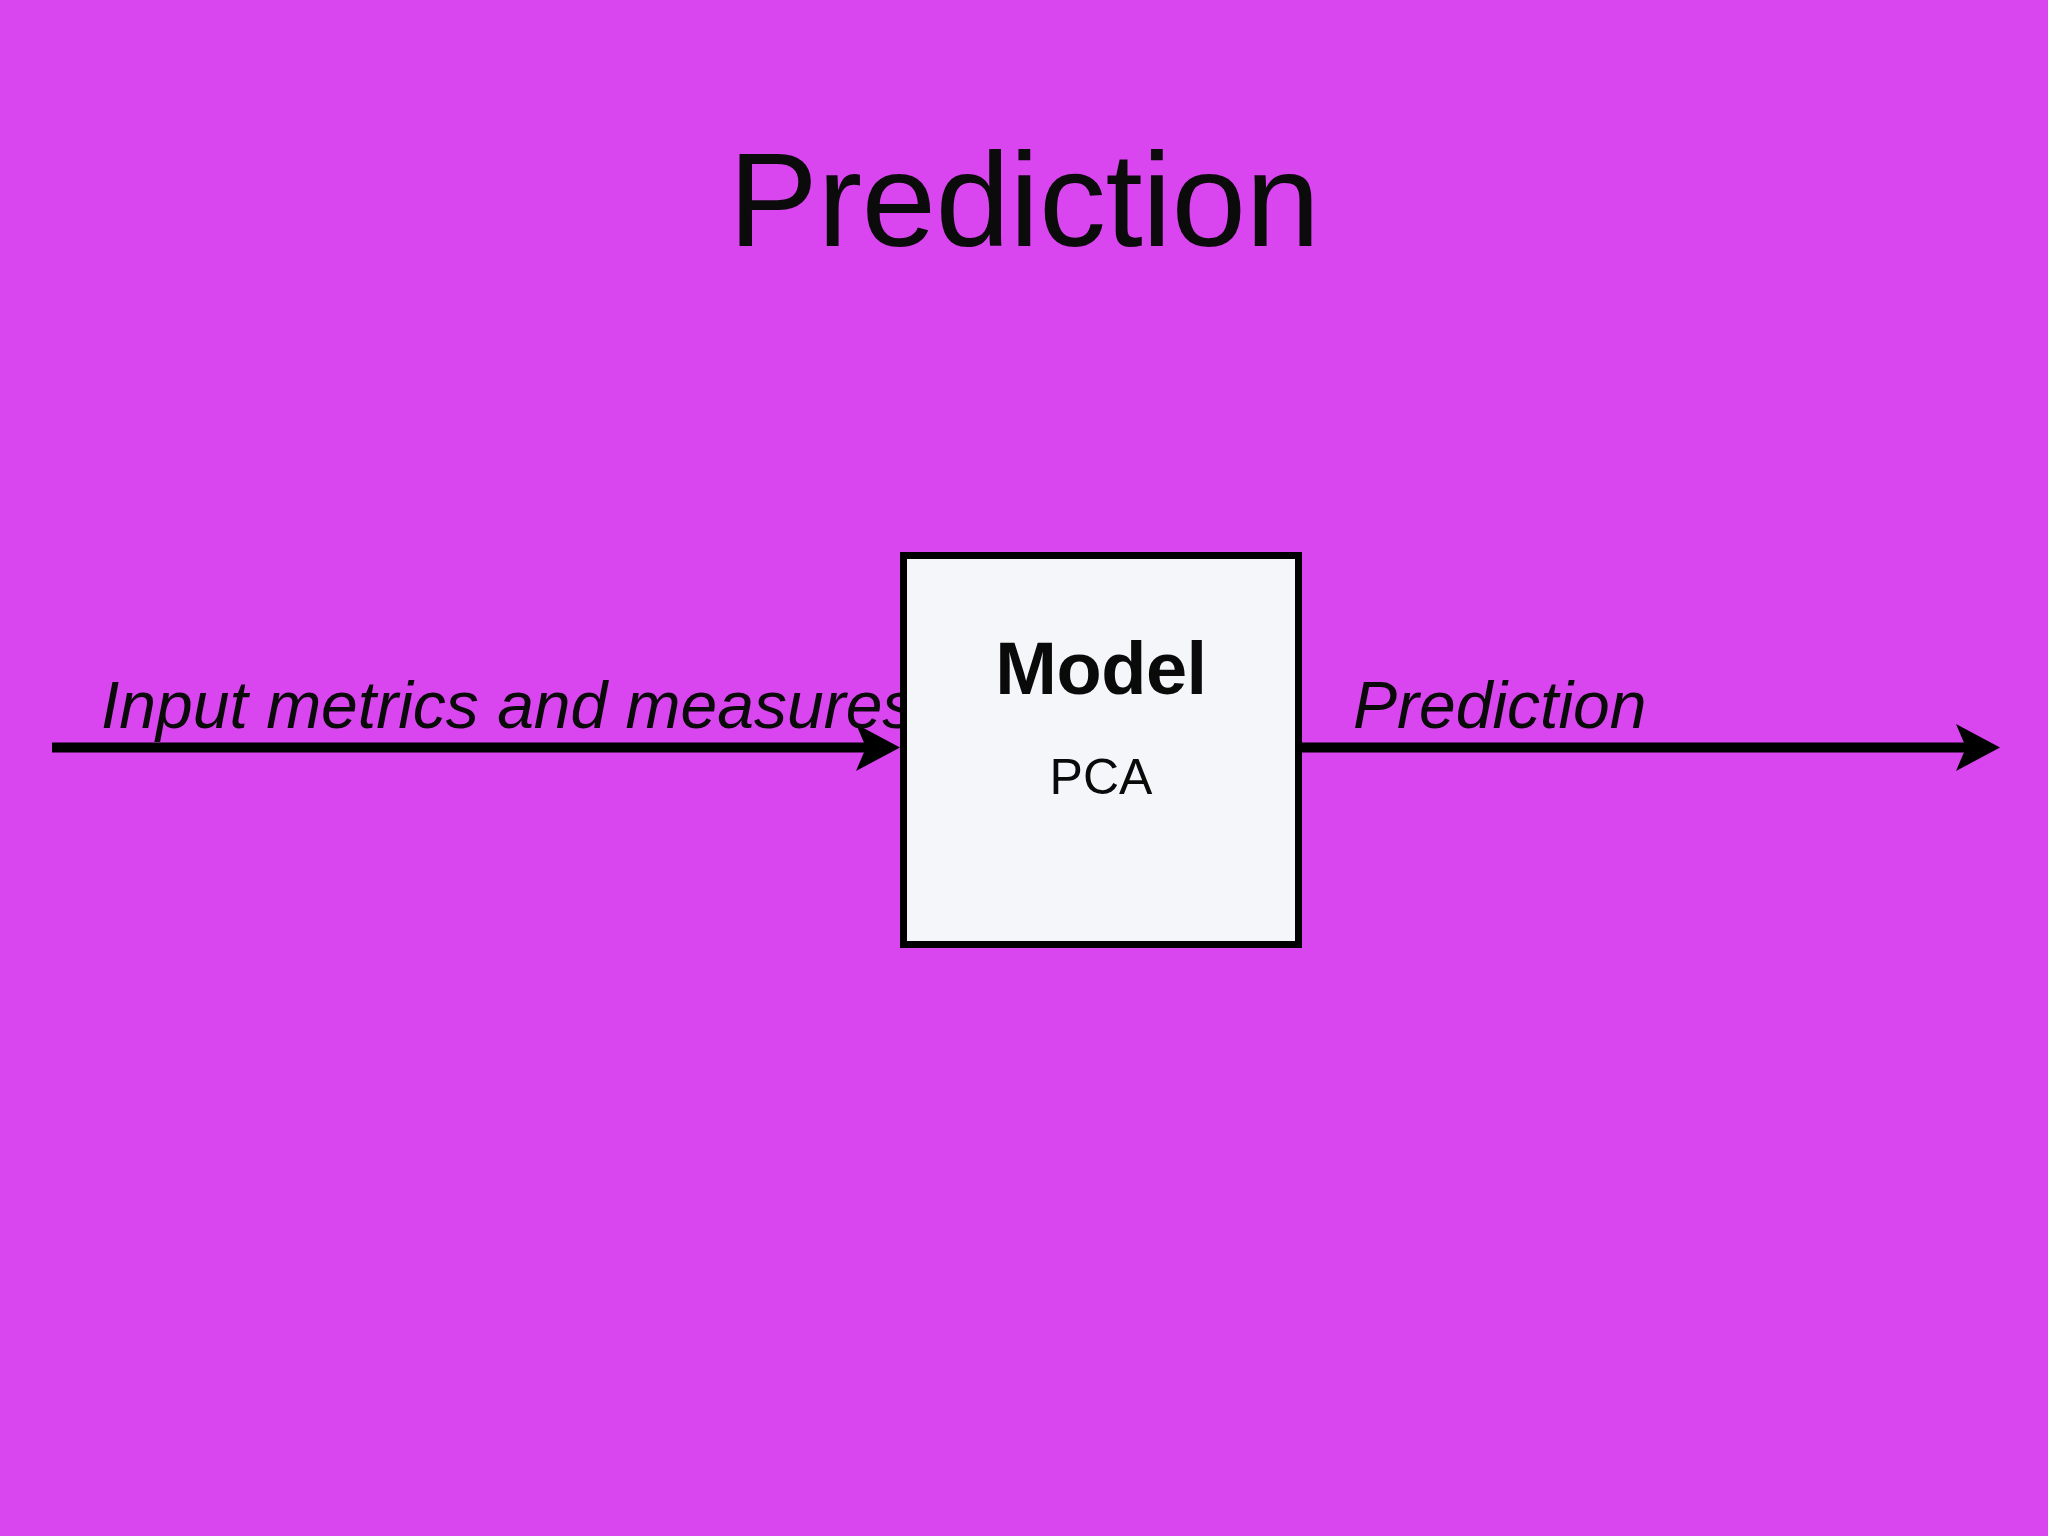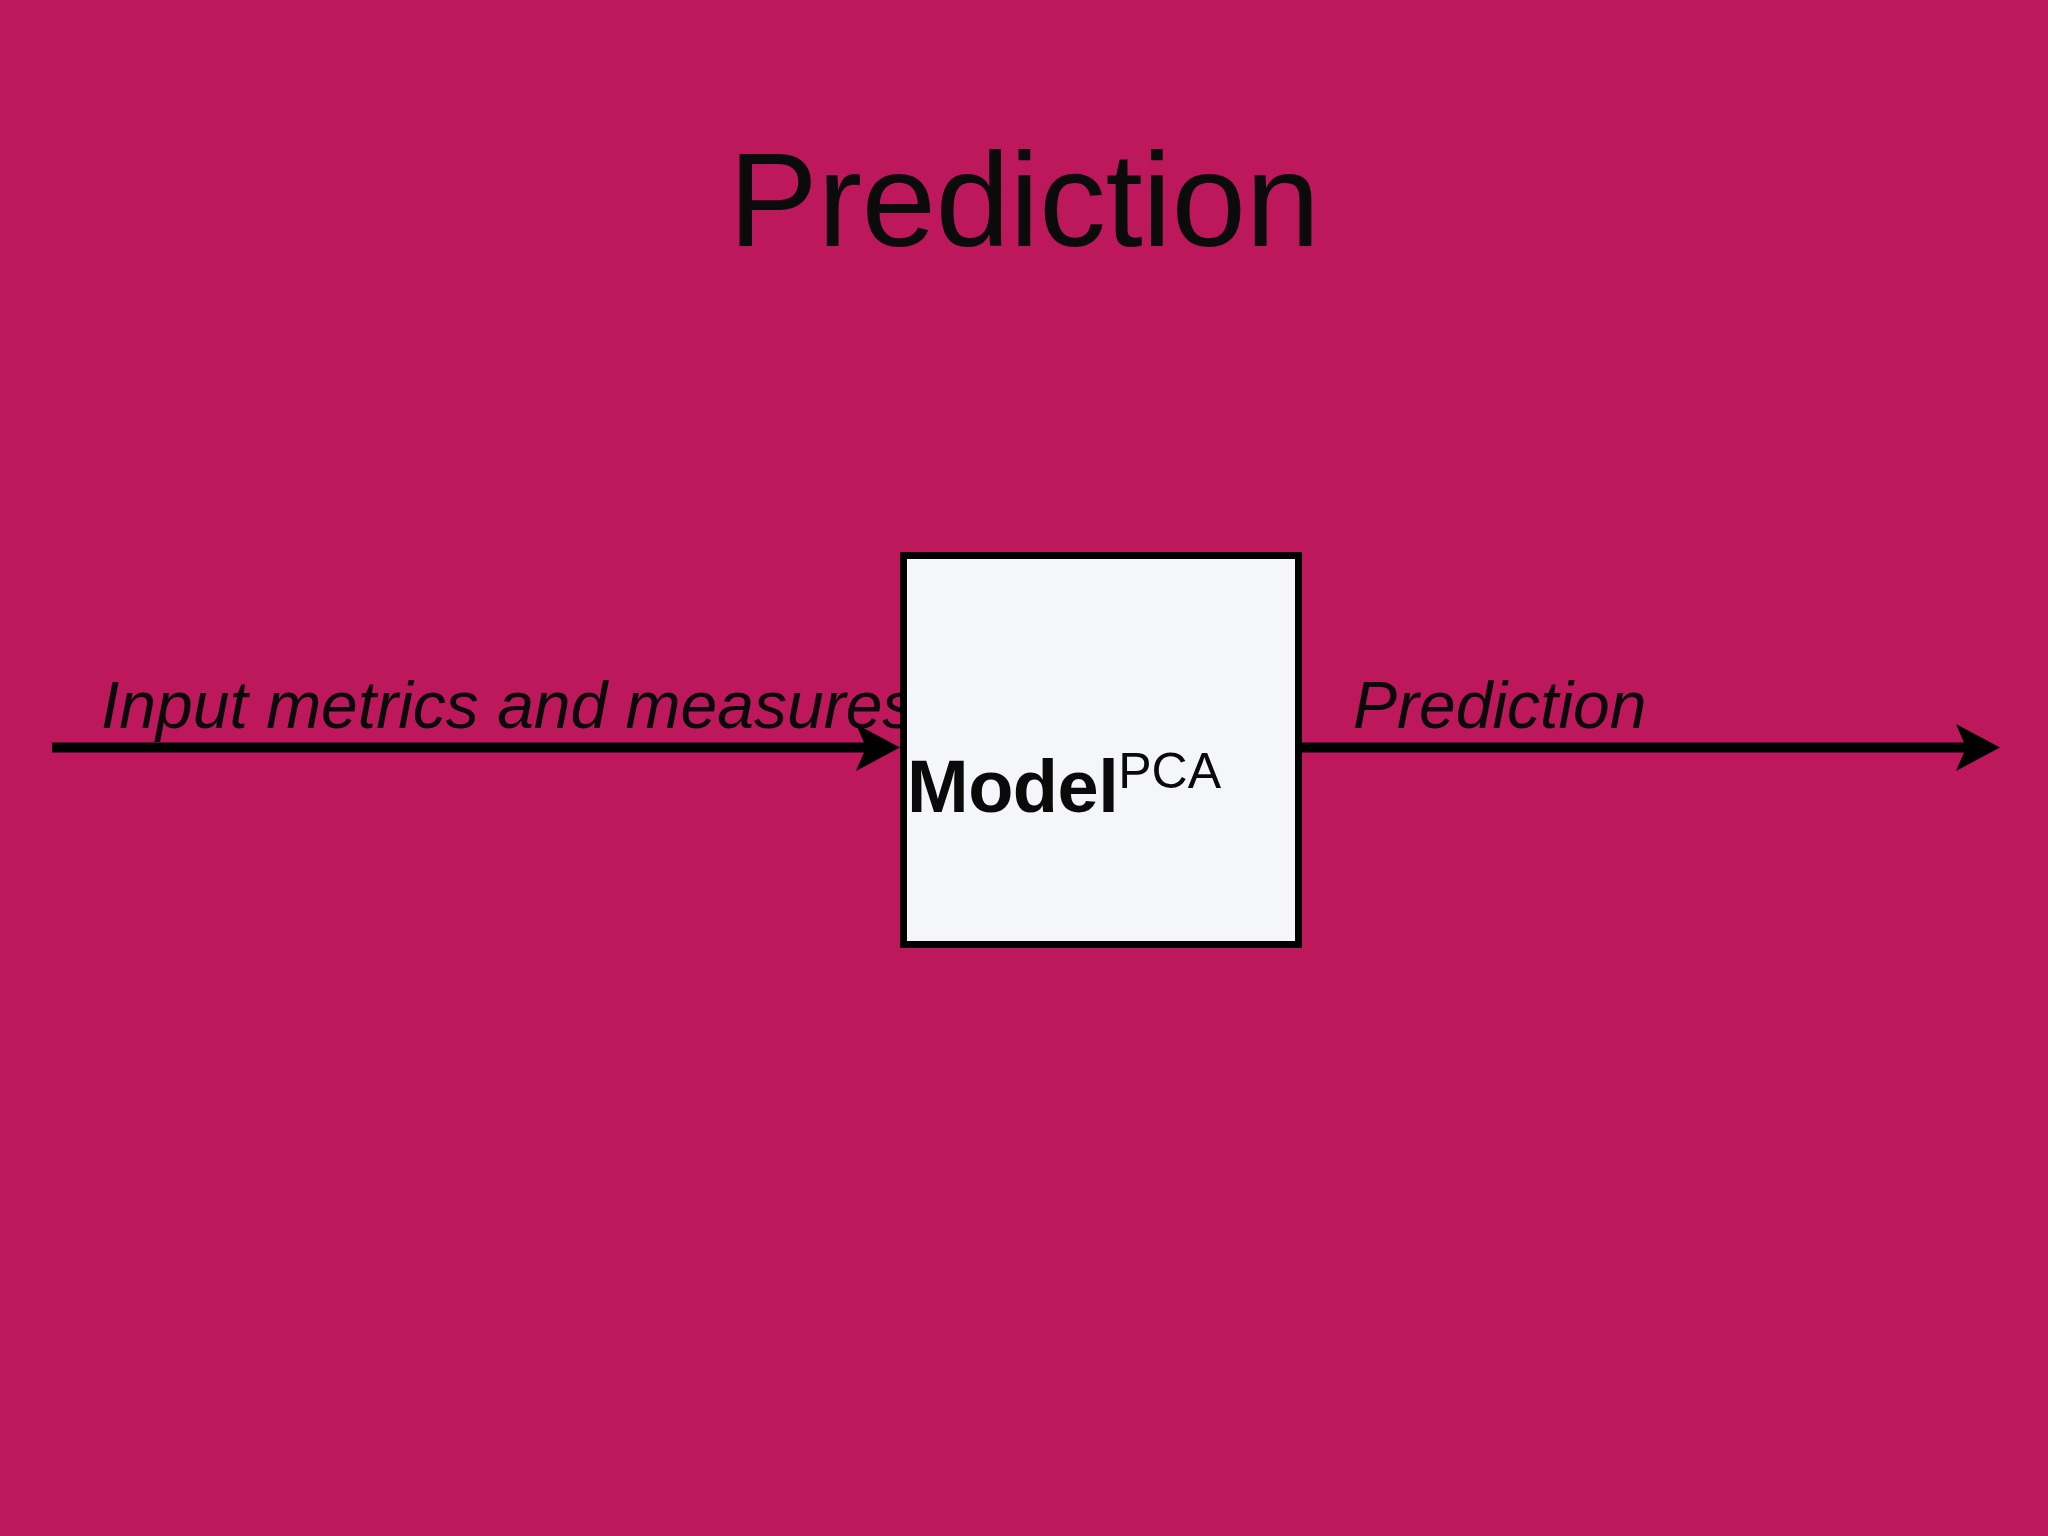--- a/index.html
+++ b/index.html
@@ -10,21 +10,21 @@
   }
   body {
     font-family: "Liberation Sans", sans-serif;
     color: #000000;
   }
 
   #slide {
     position: relative;
     width: 2048px;
     height: 1536px;
-    background: #be185d;
+    background: #d946ef;
     overflow: hidden;
   }
 
   
   #slide-title {
     position: absolute;
     left: 0;
     top: 122px;
     width: 2048px;
     text-align: center;
@@ -59,21 +59,21 @@
   #model-box {
     position: absolute;
     left: 900px;
     top: 552px;
     width: 402px;
     height: 396px;
     box-sizing: border-box;
     border: 7px solid #000000;
     background: #f4f6fa;
     display: flex;
-    flex-direction: row;
+    flex-direction: column;
     align-items: center;
     justify-content: flex-start;
     z-index: 3;
   }
   #model-title {
     margin-top: 73px;
     font-family: "Liberation Sans", sans-serif;
     font-size: 74px;
     font-weight: 700;
     line-height: 1;

